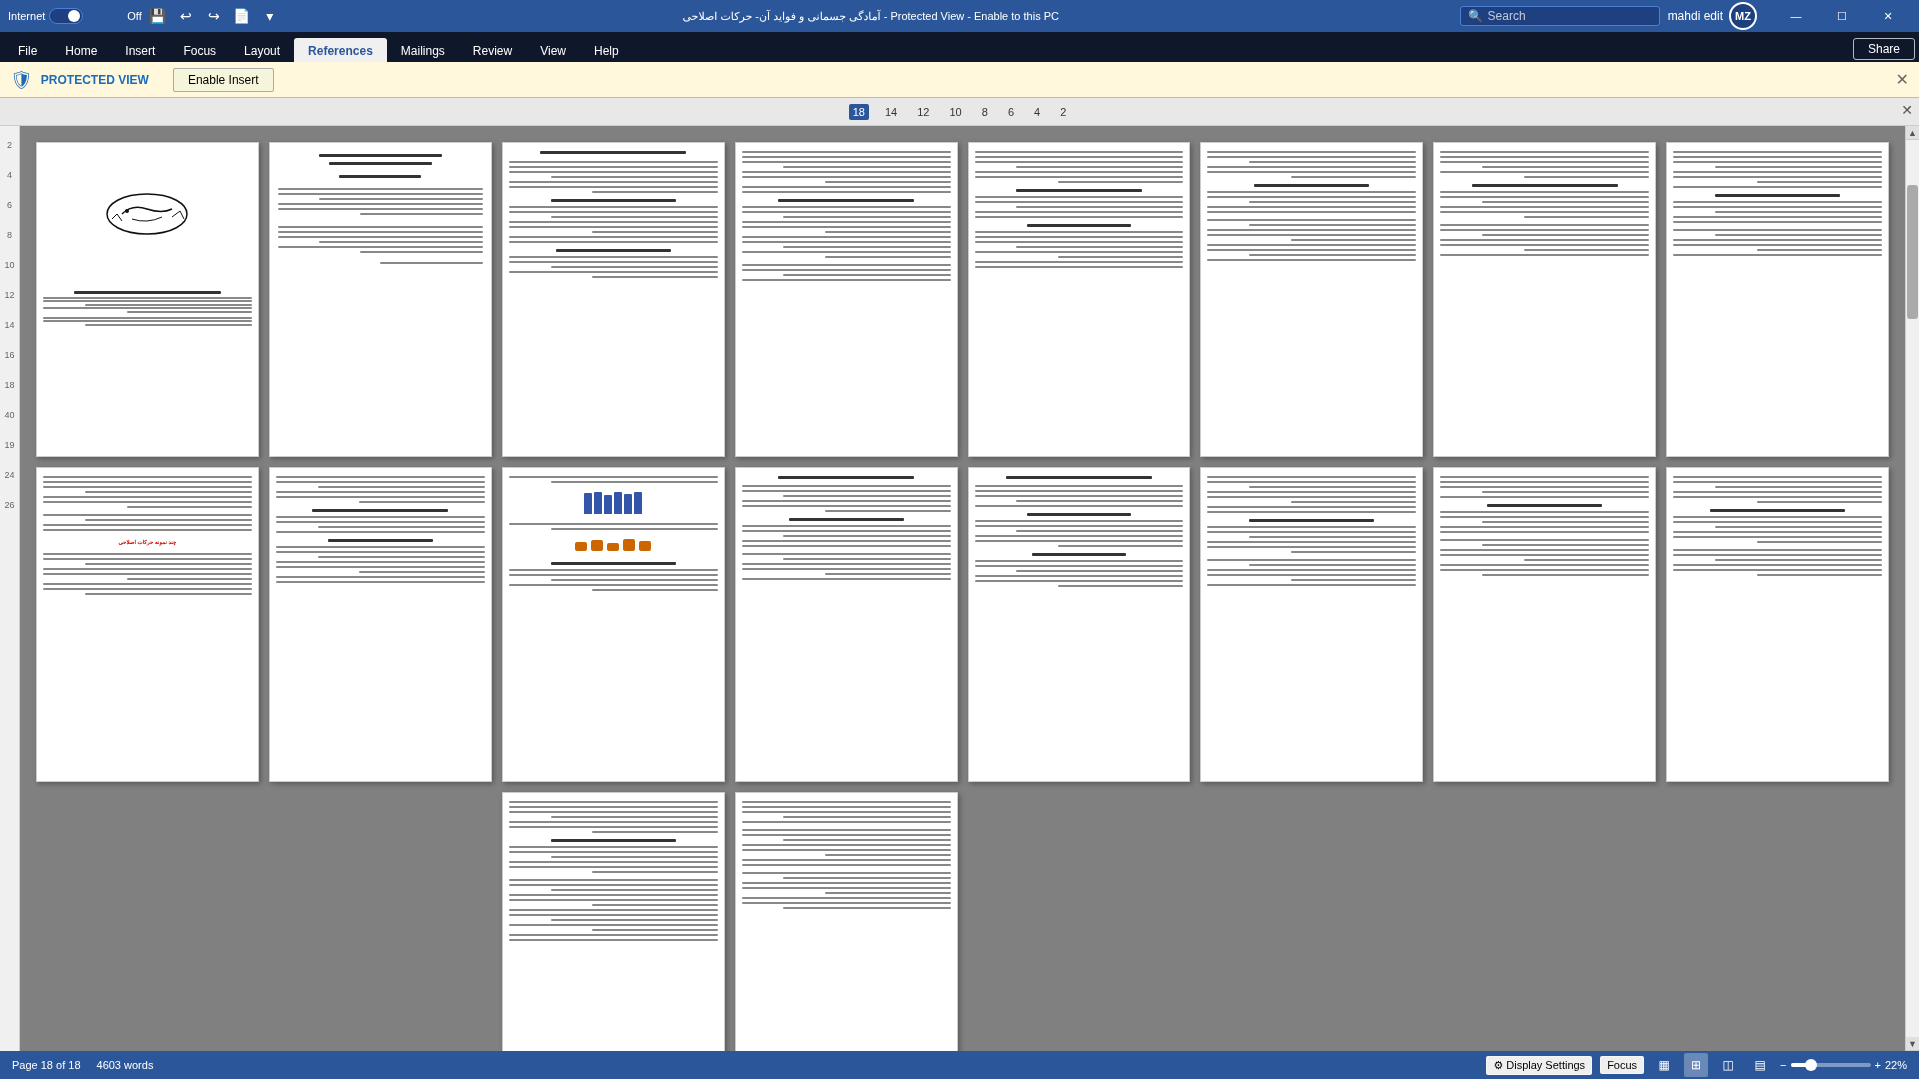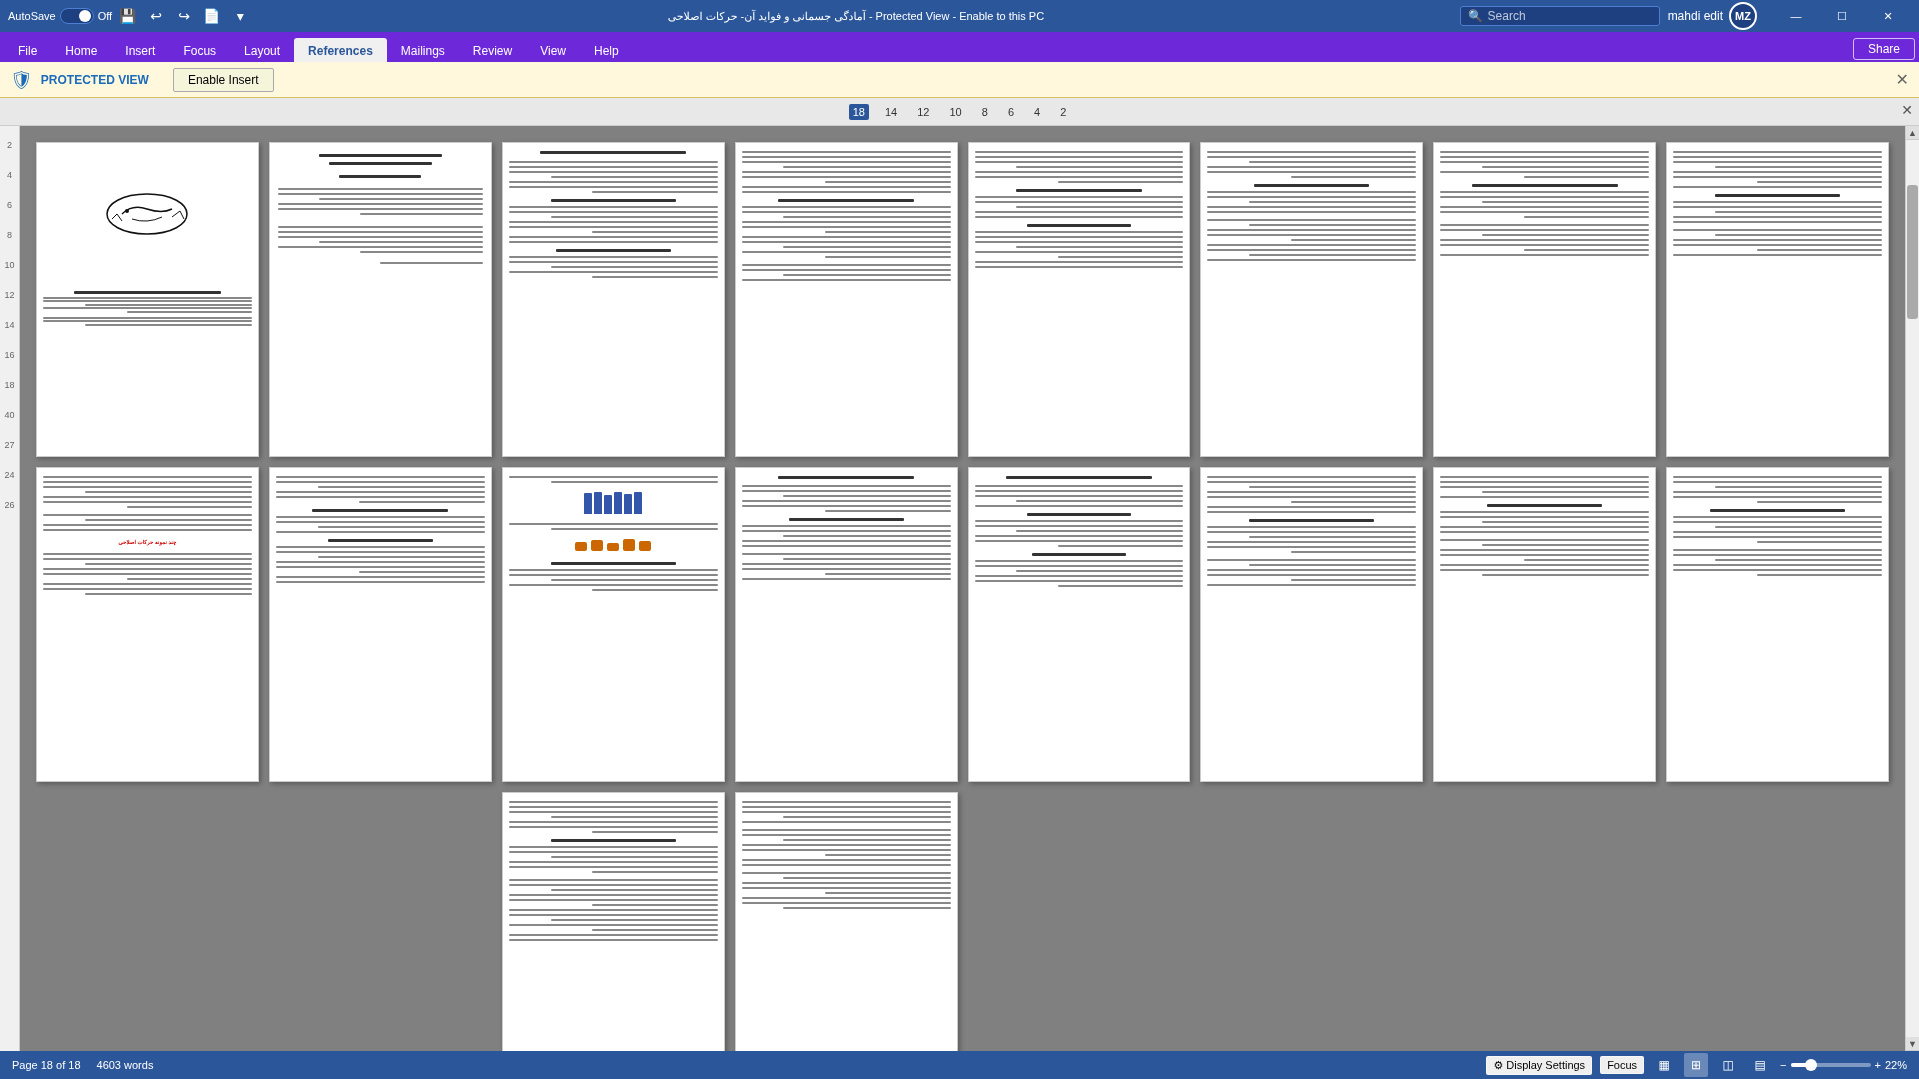--- a/index.html
+++ b/index.html
@@ -27,21 +27,21 @@
     .user-avatar { width: 28px; height: 28px; background: #1e4080; border: 2px solid white; border-radius: 50%; display: flex; align-items: center; justify-content: center; font-size: 11px; font-weight: bold; }
 
     
     .search-box { display: flex; align-items: center; background: #1e4080; border: 1px solid #4a7fd4; border-radius: 3px; padding: 2px 8px; width: 200px; gap: 4px; }
     .search-box input { background: transparent; border: none; outline: none; color: white; font-size: 12px; width: 100%; }
     .search-box input::placeholder { color: rgba(255,255,255,0.7); }
 
     
     #ribbon-tabs {
       height: 30px;
-      background: #6d28d9;
+      background: #0f172a;
       display: flex;
       align-items: flex-end;
       padding: 0 4px;
     }
     .ribbon-tab {
       padding: 6px 14px 4px;
       color: white;
       cursor: pointer;
       font-size: 12px;
       border-top-left-radius: 3px;
@@ -225,25 +225,25 @@
     .zoom-fill { width: 20%; height: 4px; background: white; border-radius: 2px; }
     .zoom-thumb { position: absolute; left: 18%; top: -4px; width: 12px; height: 12px; background: white; border-radius: 50%; cursor: pointer; }
     .focus-btn { display: flex; align-items: center; gap: 3px; cursor: pointer; padding: 2px 6px; border: 1px solid rgba(255,255,255,0.5); border-radius: 2px; font-size: 11px; }
   </style>
 </head>
 <body>
 
 <div id="title-bar">
   <div class="left-group">
     <div class="autosave-area">
-      <span>AutoSave</span>
+      <span>Internet</span>
       <div class="autosave-toggle">
         <div class="knob"></div>
       </div>
-      <span style="font-size:11px;">Off</span>
+      <span style="font-size:11px;margin-left:40px;">Off</span>
     </div>
     <div class="titlebar-icon" title="Save">💾</div>
     <div class="titlebar-icon">↩</div>
     <div class="titlebar-icon">↪</div>
     <div class="titlebar-icon">📄</div>
     <div class="titlebar-icon">▾</div>
   </div>
 
   <div class="center-title">
     <span style="font-size:11px;">آمادگی جسمانی و فواید آن- حرکات اصلاحی - Protected View - Enable to this PC</span>
@@ -307,21 +307,21 @@
     <div class="ruler-v-num">2</div>
     <div class="ruler-v-num">4</div>
     <div class="ruler-v-num">6</div>
     <div class="ruler-v-num">8</div>
     <div class="ruler-v-num">10</div>
     <div class="ruler-v-num">12</div>
     <div class="ruler-v-num">14</div>
     <div class="ruler-v-num">16</div>
     <div class="ruler-v-num">18</div>
     <div class="ruler-v-num">40</div>
-    <div class="ruler-v-num">27</div>
+    <div class="ruler-v-num">19</div>
     <div class="ruler-v-num">24</div>
     <div class="ruler-v-num">26</div>
   </div>
 
   <div id="doc-canvas">
     <div id="page-grid">
 
       <div class="doc-page">
         <div class="page-content">
           <div class="page-logo" style="flex:0 0 45%; display:flex; align-items:center; justify-content:center;">

